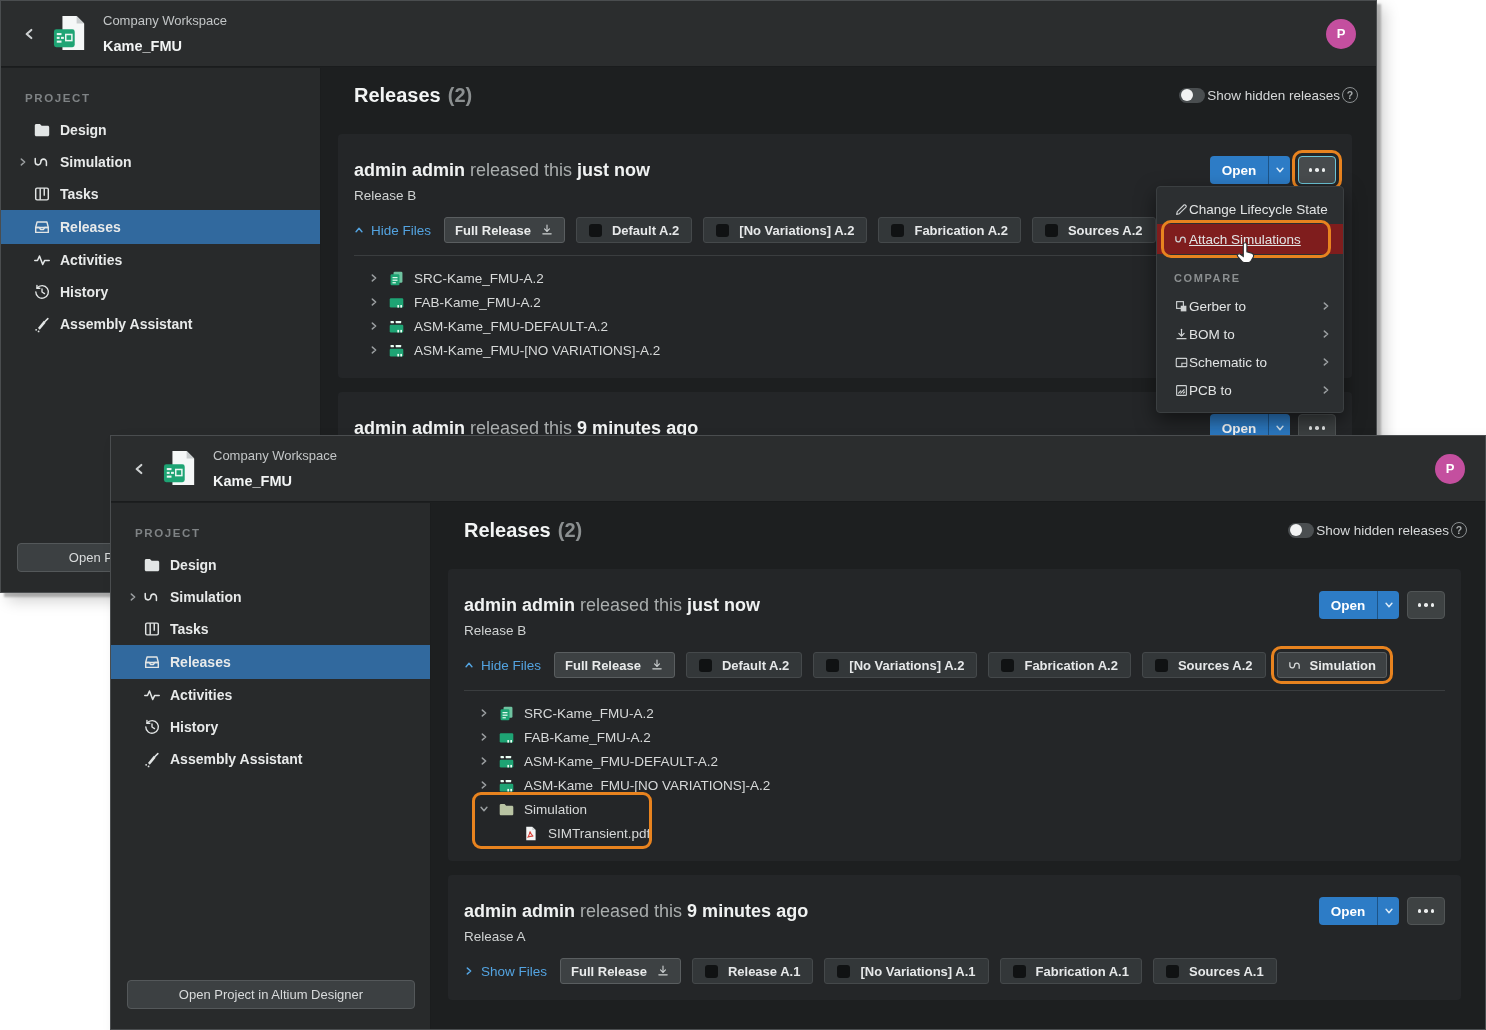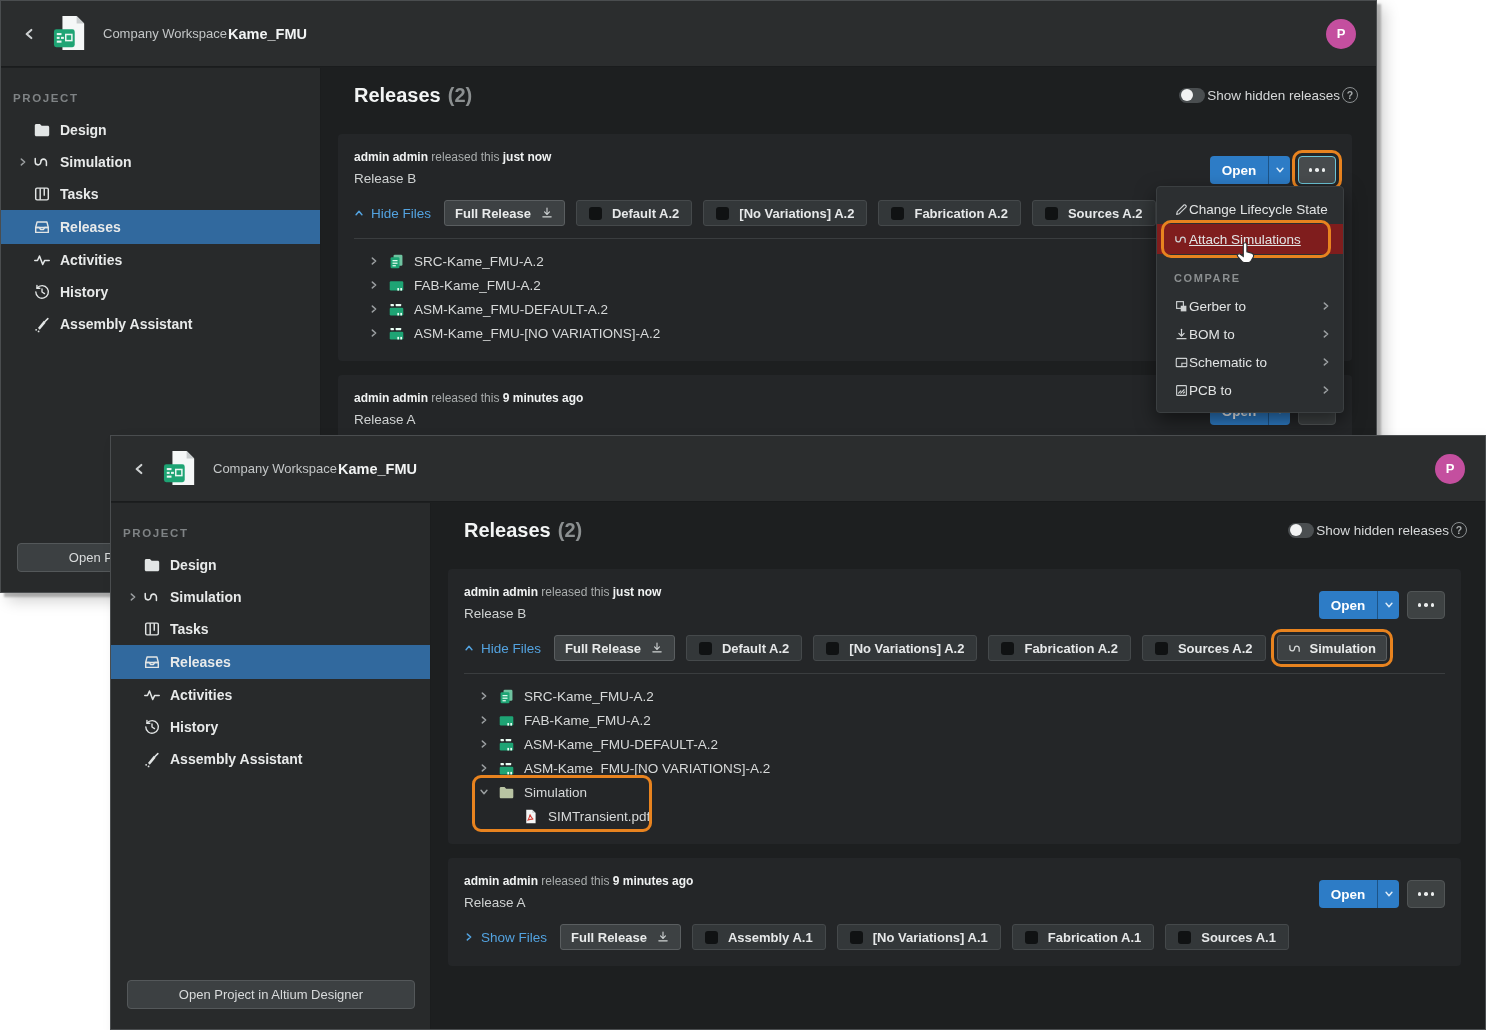--- a/index.html
+++ b/index.html
@@ -9,32 +9,32 @@
   .app-window { position:absolute; background:#1d1f20; border:1px solid #4a4d4f;
     box-shadow: 4px 4px 2px rgba(128,128,128,.55), 8px 8px 14px rgba(0,0,0,.18); }
   .win-back  { left:0; top:0; width:1377px; height:593px; z-index:1; }
   .win-front { left:110px; top:435px; width:1376px; height:595px; z-index:2; }
 
   
   .win-header { height:66px; display:flex; align-items:center; padding:0 20px 0 16px;
     background:#2b2d2e; border-bottom:1px solid #1a1c1d; }
   .back-btn { width:24px; height:24px; display:flex; align-items:center; justify-content:center; color:#cdd0d1; margin-right:12px; cursor:pointer; }
   .logo { width:34px; height:38px; margin-right:16px; }
-  .head-titles { display:flex; flex-direction:row; gap:1px; }
+  .head-titles { display:flex; flex-direction:column; gap:10px; }
   .ws-name { font-size:13px; color:#c3c6c7; }
   .proj-name { font-size:14.5px; font-weight:700; color:#f2f4f4; }
   .avatar { margin-left:auto; width:30px; height:30px; border-radius:50%; background:#c44f9f;
     color:#fff; font-size:13px; font-weight:700; display:flex; align-items:center; justify-content:center; cursor:pointer; }
 
   
   .win-body { position:absolute; top:67px; left:0; right:0; bottom:0; }
   .sidebar { position:absolute; top:0; left:0; bottom:0; width:320px; background:#282a2b; border-right:1px solid #1b1d1e; }
   .main { position:absolute; top:0; left:321px; right:0; bottom:0; background:#1d1f20; overflow:hidden; }
 
-  .sb-section { margin:24px 0 10px 12px; font-size:11.5px; letter-spacing:1.6px; color:#7f8385; font-weight:600; }
+  .sb-section { margin:24px 0 10px 24px; font-size:11.5px; letter-spacing:1.6px; color:#7f8385; font-weight:600; }
   .sb-item { height:32px; display:flex; align-items:center; padding-left:32px; color:#e8eaea;
     font-size:14px; font-weight:700; position:relative; cursor:pointer; }
   .sb-item.selected { background:#31699e; height:34px; }
   .sb-item .sb-chev { position:absolute; left:17px; width:10px; height:10px; color:#9a9ea0; }
   .sb-item .sb-ic { width:18px; height:18px; margin-right:9px; color:#e2e5e5; flex:none; }
   .open-proj-btn { position:absolute; left:16px; bottom:20px; width:288px; height:29px;
     background:#3c4042; border:1px solid #54585a; border-radius:4px; color:#d9dbdc;
     font-size:13px; display:flex; align-items:center; justify-content:center; cursor:pointer; }
 
   .page-head { display:flex; align-items:center; height:30px; margin:12px 18px 0 32px; }
@@ -46,21 +46,21 @@
   .toggle-label { font-size:13.5px; color:#d6d8d9; }
   .help-icon { width:16px; height:16px; border:1.4px solid #8b8f91; border-radius:50%; color:#a6aaab;
     font-size:10.5px; font-weight:700; display:flex; align-items:center; justify-content:center; cursor:pointer; }
   .help-icon::after { content:"?"; }
 
   
   .card { background:#242628; border-radius:4px; margin:24px 24px 0 16px; padding:8px 16px 16px; position:relative; }
   .card + .card { margin-top:14px; }
   .card.partial { min-height:108px; }
   .rel-head { display:flex; justify-content:space-between; margin-top:8px; }
-  .rel-line1 { font-size:12px; color:#a9adad; }
+  .rel-line1 { font-size:18px; color:#a9adad;margin-top:10px; }
   .rel-line1 b { color:#f0f2f2; }
   .rel-line2 { font-size:13.5px; color:#cfd2d2; margin-top:7px; }
   .rel-actions { display:flex; margin-top:6px; }
 
   .btn-open { width:58px; height:28px; background:#2d7cc6; color:#fff; font-weight:700; font-size:13.5px;
     border-radius:4px 0 0 4px; display:flex; align-items:center; justify-content:center; cursor:pointer; }
   .btn-open-chev { width:22px; height:28px; background:#2d7cc6; border-left:1px solid rgba(12,36,60,.45);
     border-radius:0 4px 4px 0; display:flex; align-items:center; justify-content:center; color:#dcebf7; cursor:pointer; }
   .btn-dots { width:38px; height:28px; background:#3e4243; border:1px solid #515556; border-radius:4px;
     margin-left:8px; display:flex; align-items:center; justify-content:center; gap:3px; position:relative; cursor:pointer; }
@@ -707,21 +707,21 @@
                 <span>Show Files</span>
               </div>
             <div class="btn btn-release">
                 <span>Full Release</span>
                 <svg class="dl-ic">
                   <use href="#i-download"></use>
                 </svg>
               </div>
             <div class="btn btn-tag">
                 <span class="tag-square"></span>
-                <span>Assembly A.1</span>
+                <span>Release A.1</span>
               </div>
             <div class="btn btn-tag">
                 <span class="tag-square"></span>
                 <span>[No Variations] A.1</span>
               </div>
             <div class="btn btn-tag">
                 <span class="tag-square"></span>
                 <span>Fabrication A.1</span>
               </div>
             <div class="btn btn-tag">

